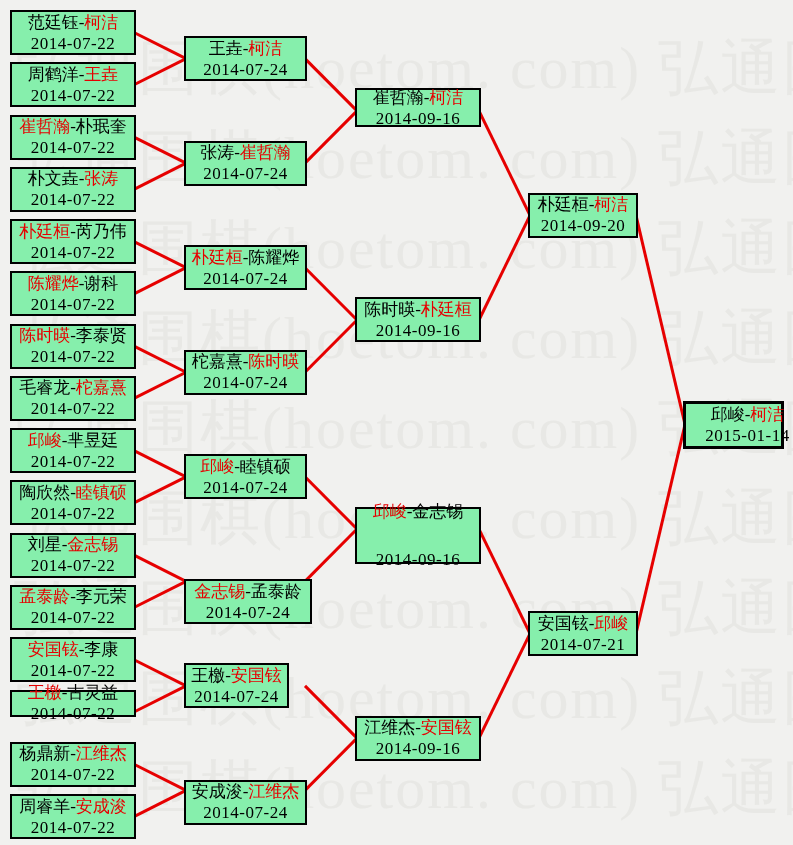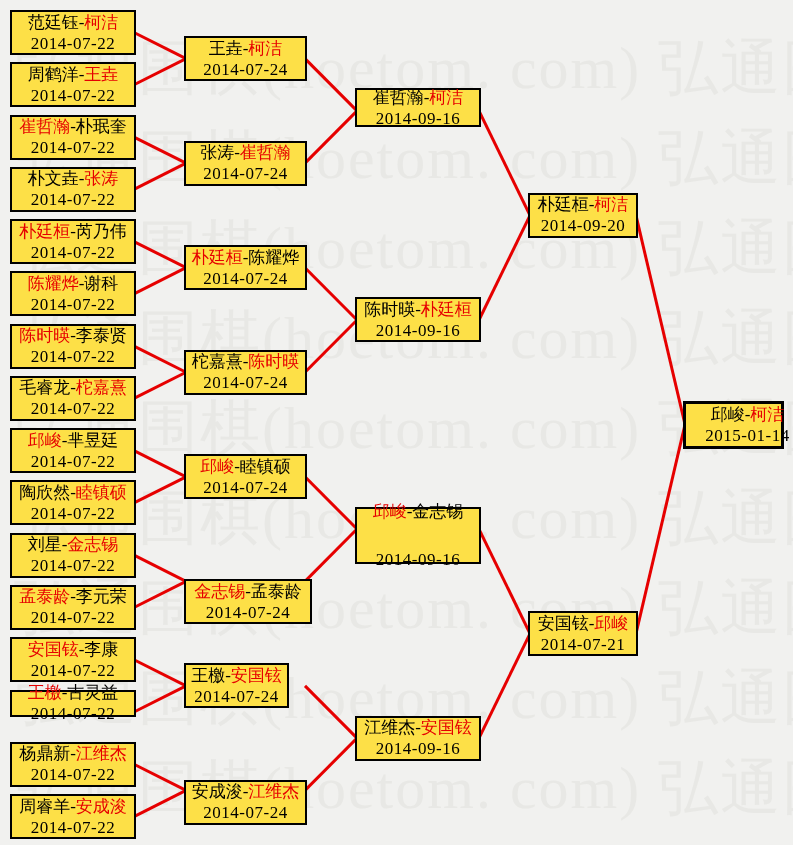--- a/index.html
+++ b/index.html
@@ -16,21 +16,21 @@
     white-space:nowrap;
     font-size:60px;line-height:64px;
     color:#e8e8e5;
     letter-spacing:2px;
     user-select:none;
   }
   svg.lines{position:absolute;left:0;top:0;z-index:1;}
   .match-box{
     position:absolute;z-index:2;
     box-sizing:border-box;
-    background:#fde047;
+    background:#86efac;
     border:2px solid #000000;
     display:flex;flex-direction:column;
     align-items:center;justify-content:center;
     text-align:center;
     color:#000000;
   }
   .match-box.final-box{border-width:3px;padding-left:28px;}
   .names{font-size:17px;line-height:21px;white-space:nowrap;}
   .date{font-size:17px;line-height:21px;letter-spacing:0.5px;white-space:nowrap;}
   .winner{color:#e60000;}

